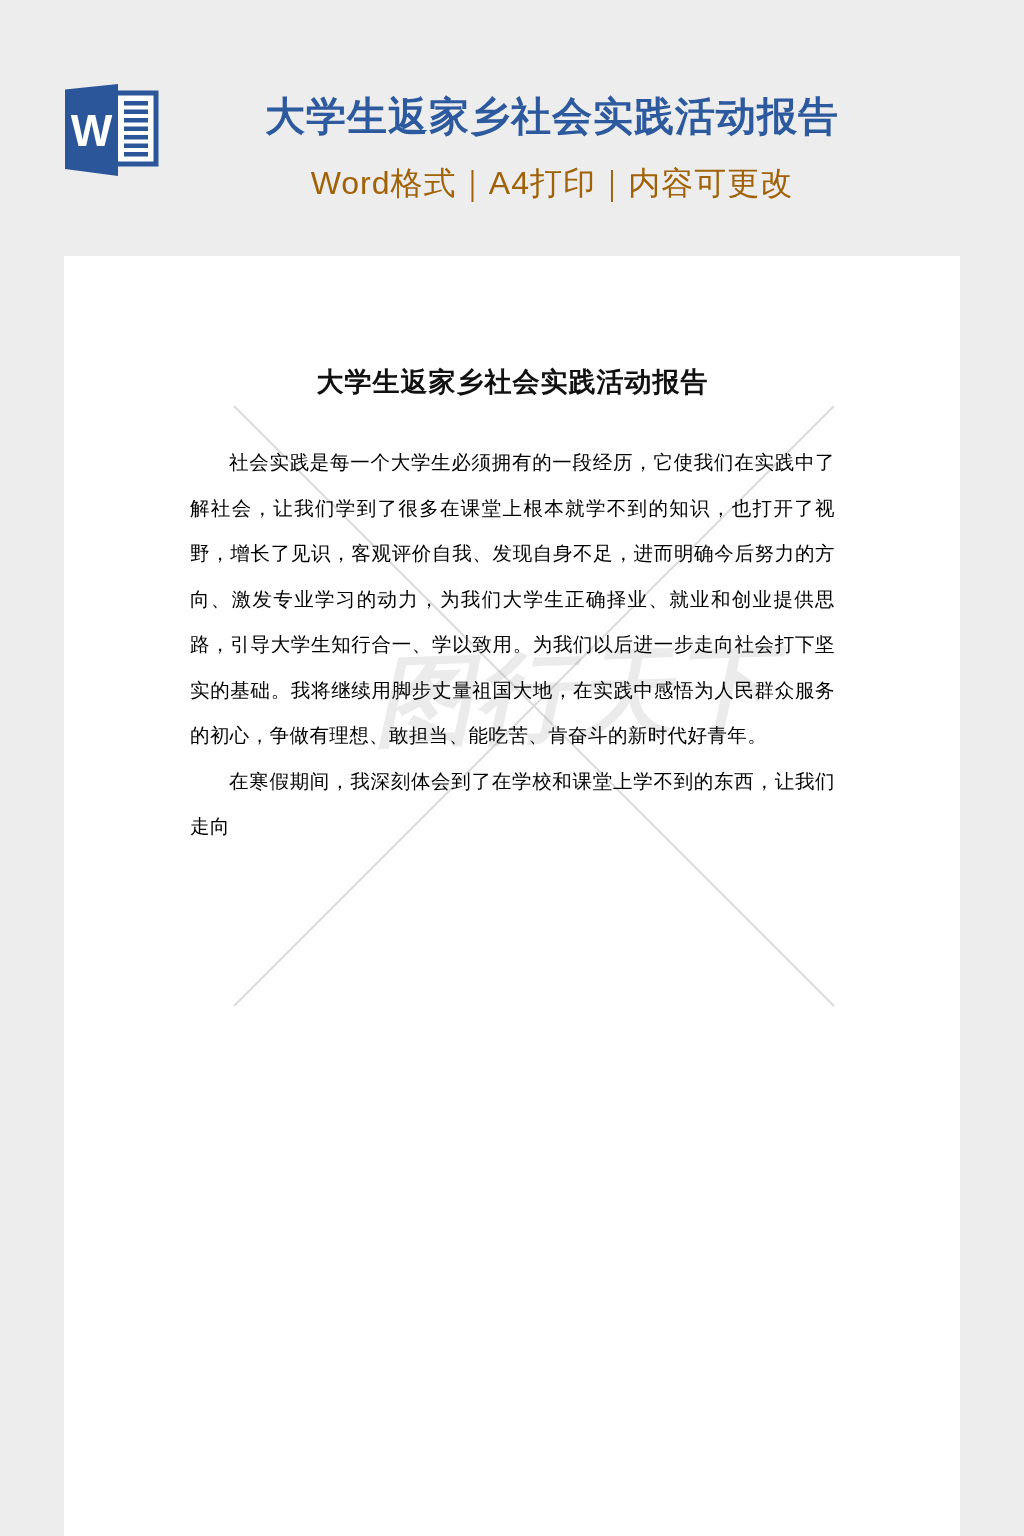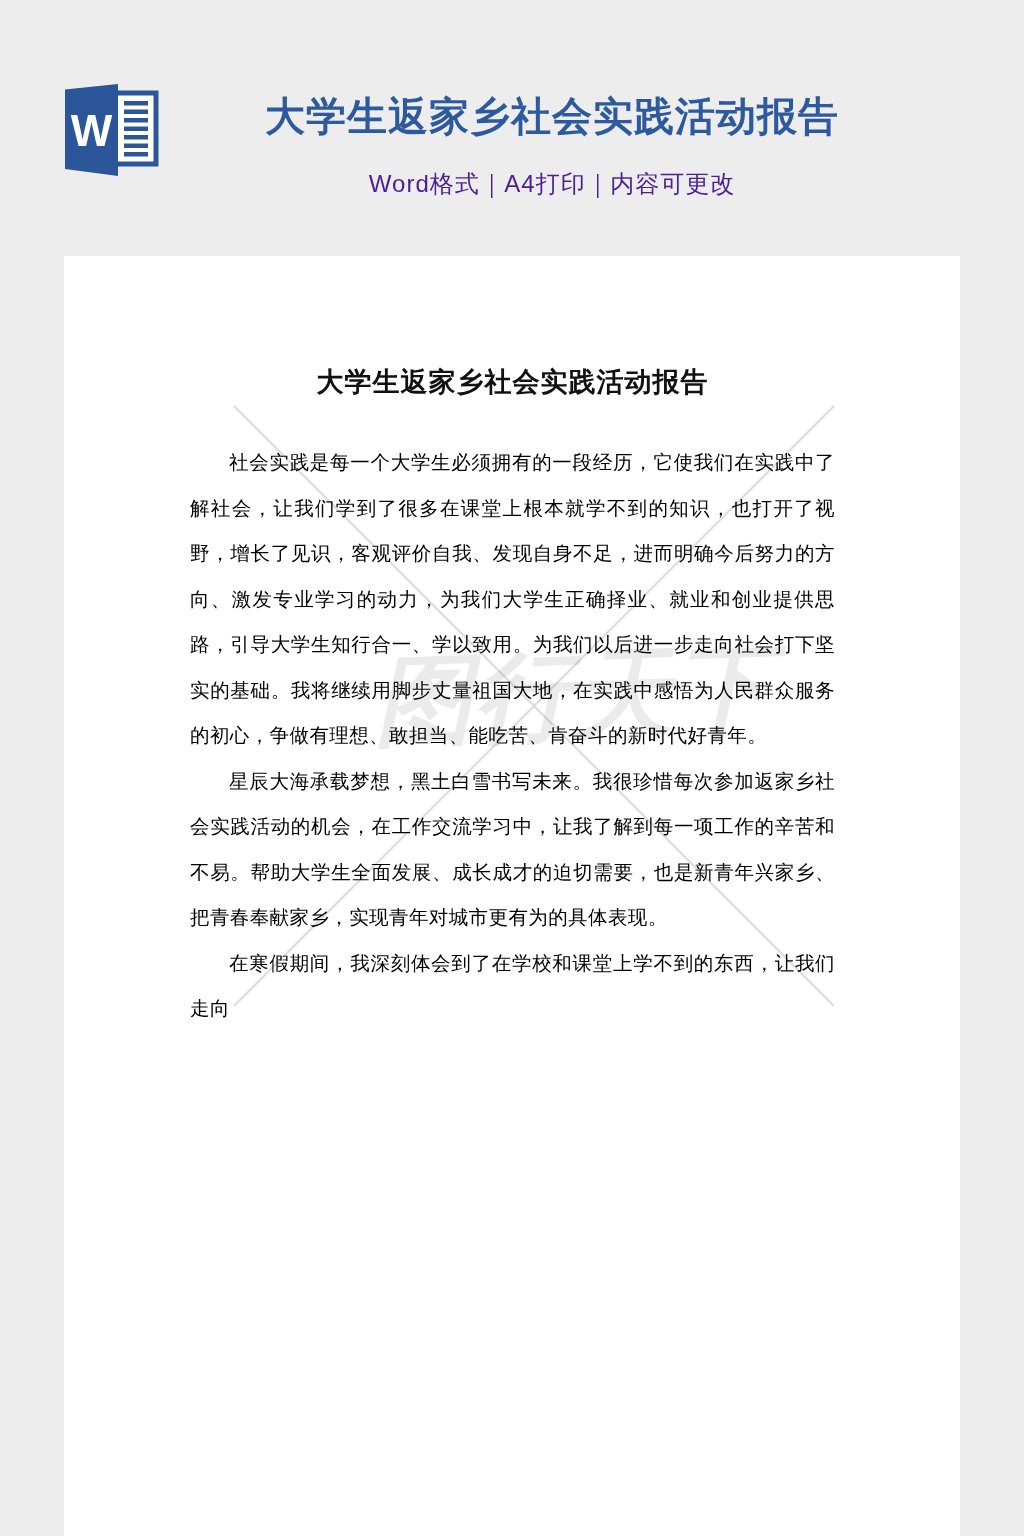--- a/index.html
+++ b/index.html
@@ -35,23 +35,23 @@
     white-space: nowrap;
   }
   .header-title {
     font-size: 40px;
     font-weight: bold;
     color: #2d5a9e;
     letter-spacing: 1px;
     line-height: 1.2;
   }
   .header-subtitle {
-    margin-top: 28px;
-    font-size: 24px;
-    color: #4c1d95;
+    margin-top: 22px;
+    font-size: 32px;
+    color: #a16207;
     letter-spacing: 1px;
   }
   
   .page {
     position: absolute;
     left: 64px;
     top: 256px;
     width: 896px;
     height: 1280px;
     background: #ffffff;
@@ -134,16 +134,15 @@
     <line x1="170" y1="150" x2="770" y2="750" stroke="#dcdcdc" stroke-width="2"></line>
     <line x1="770" y1="150" x2="170" y2="750" stroke="#dcdcdc" stroke-width="2"></line>
   </svg>
 
   <div class="watermark-text">图行天下</div>
 
   <div class="doc-content">
     <h1 class="doc-title">大学生返家乡社会实践活动报告</h1>
 
     <p>社会实践是每一个大学生必须拥有的一段经历，它使我们在实践中了解社会，让我们学到了很多在课堂上根本就学不到的知识，也打开了视野，增长了见识，客观评价自我、发现自身不足，进而明确今后努力的方向、激发专业学习的动力，为我们大学生正确择业、就业和创业提供思路，引导大学生知行合一、学以致用。为我们以后进一步走向社会打下坚实的基础。我将继续用脚步丈量祖国大地，在实践中感悟为人民群众服务的初心，争做有理想、敢担当、能吃苦、肯奋斗的新时代好青年。</p>
-    <p>星辰大海承载梦想，黑土白雪书写未来。我很珍惜每次参加返家乡社会实践活动的机会，在工作交流学习中，让我了解到每一项工作的辛苦和不易。帮助大学生全面发展、成长成才的迫切需要，也是新青年兴家乡、把青春奉献家乡，实现青年对城市更有为的具体表现。</p>
     <p>在寒假期间，我深刻体会到了在学校和课堂上学不到的东西，让我们走向</p>
   </div>
 </div>
 
 </body></html>

